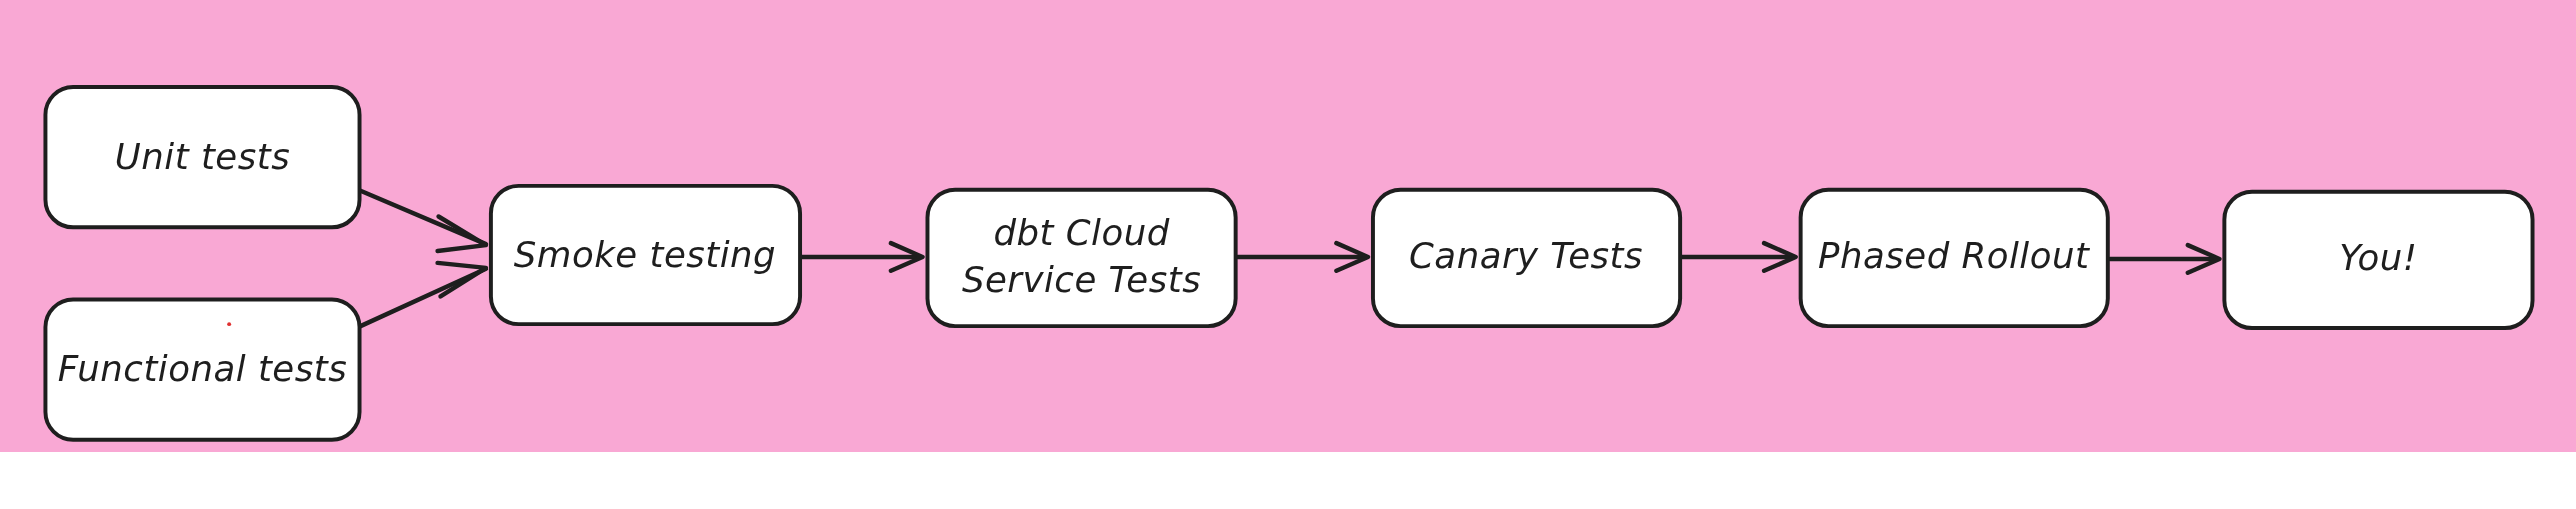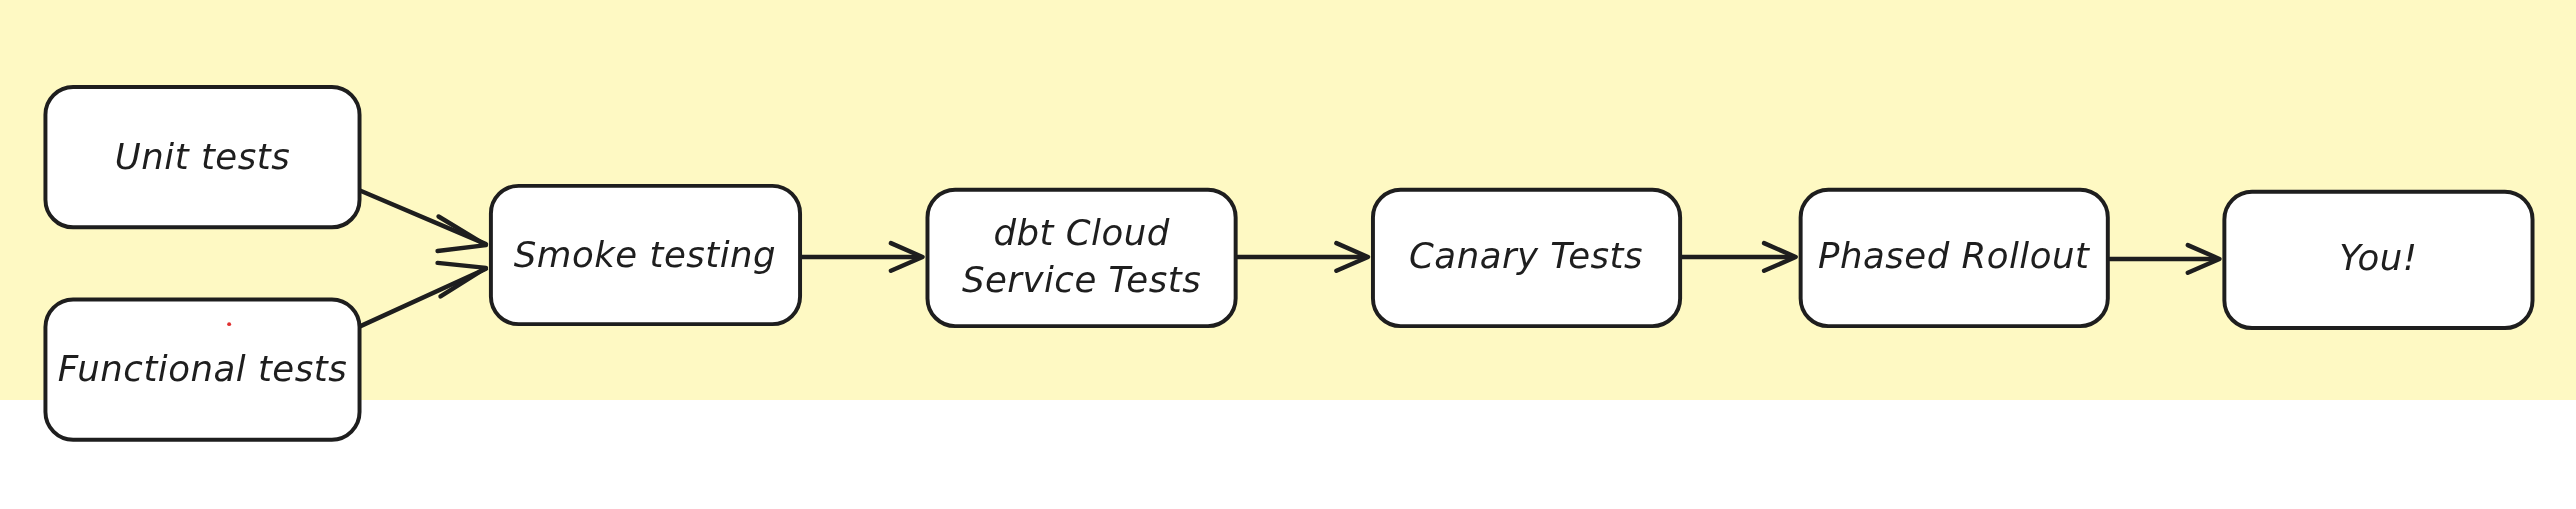--- a/index.html
+++ b/index.html
@@ -10,22 +10,22 @@
   }
   body {
     width: 2576px;
     height: 510px;
     overflow: hidden;
     font-family: "DejaVu Sans", sans-serif;
   }
   #diagram-root {
     position: relative;
     width: 2576px;
-    height: 400px;
-    background: #fef9c3;
+    height: 452px;
+    background: #f9a8d4;
   }
   svg#flowchart {
     display: block;
     width: 2576px;
     height: 510px;
   }
   .node-shape {
     fill: #ffffff;
     stroke: #1e1e1e;
     stroke-width: 4;

